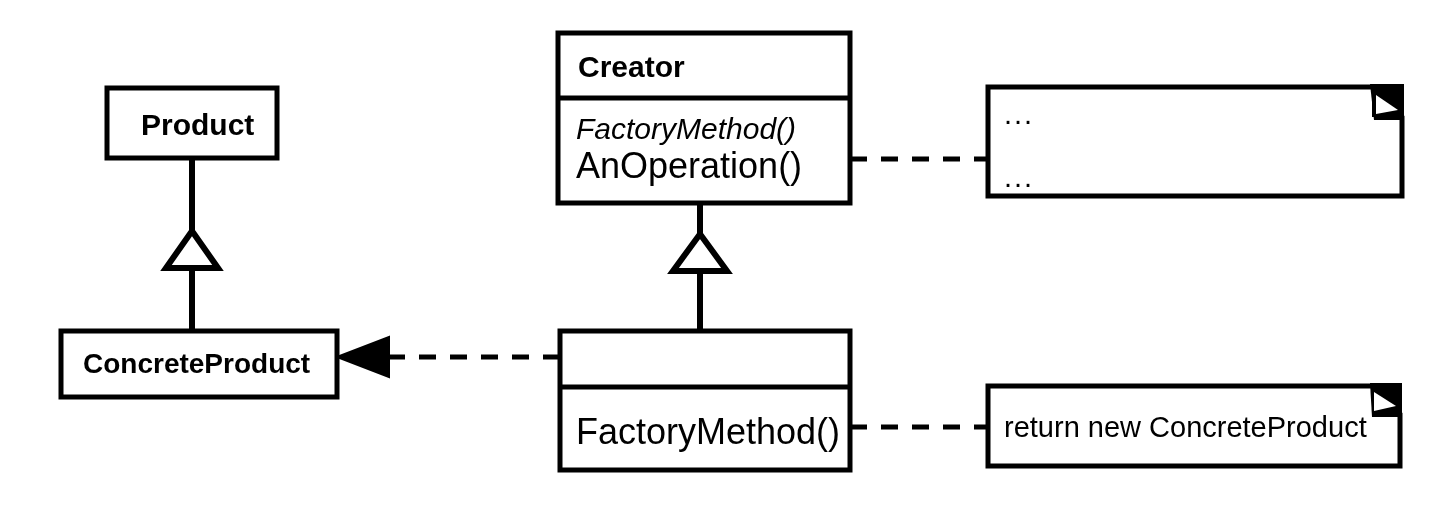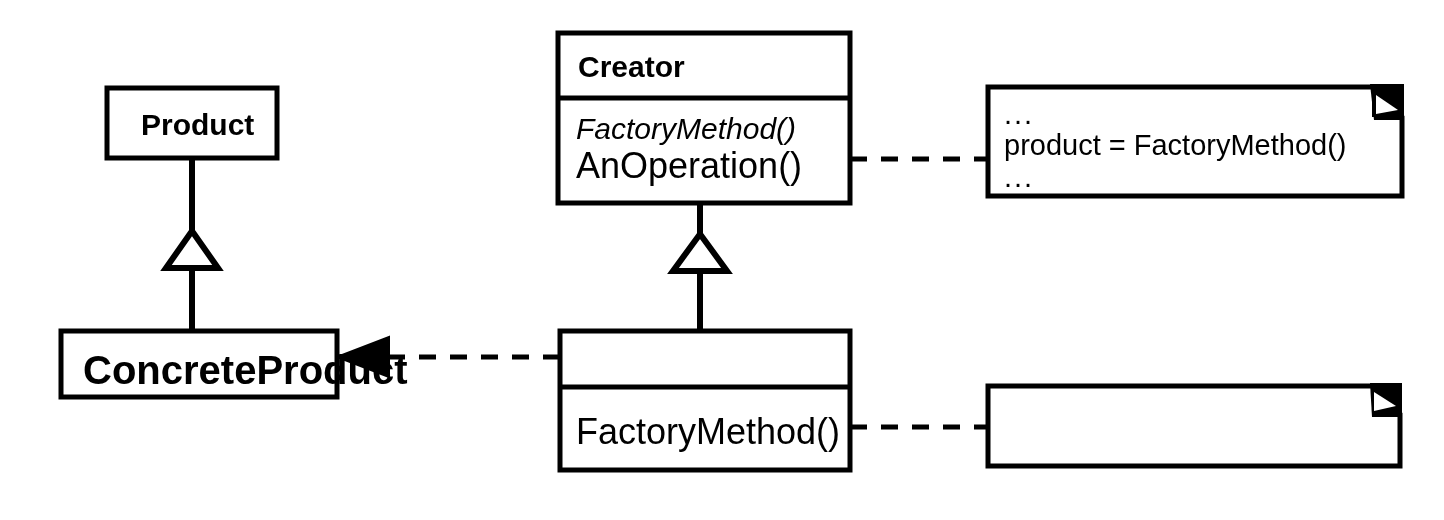--- a/index.html
+++ b/index.html
@@ -84,21 +84,21 @@
     color: #000000;
     white-space: nowrap;
     line-height: 1;
   }
   .t-class-abstract {
     font-weight: bold;
     font-size: 30px;
   }
   .t-class-concrete {
     font-weight: bold;
-    font-size: 40px;
+    font-size: 28px;
   }
   .t-op-abstract {
     font-style: italic;
     font-size: 30px;
   }
   .t-op {
     font-size: 36px;
   }
   .t-note {
     font-size: 29px;
@@ -185,18 +185,18 @@
 
   <div class="lbl t-op-abstract" style="left:576px; top:114px;">FactoryMethod()</div>
 
   <div class="lbl t-op" style="left:576px; top:148px;">AnOperation()</div>
 
 
   <div class="lbl t-op" style="left:576px; top:414px;">FactoryMethod()</div>
 
   <div class="lbl t-ellipsis" style="left:1004px; top:100px;">...</div>
 
-  <div class="lbl t-note" style="left:1004px; top:131px;">product = FactoryMethod()</div>
 
   <div class="lbl t-ellipsis" style="left:1004px; top:163px;">...</div>
 
+  <div class="lbl t-note" style="left:1004px; top:413px;">return new ConcreteProduct</div>
 
 </div>
 
 </body></html>

